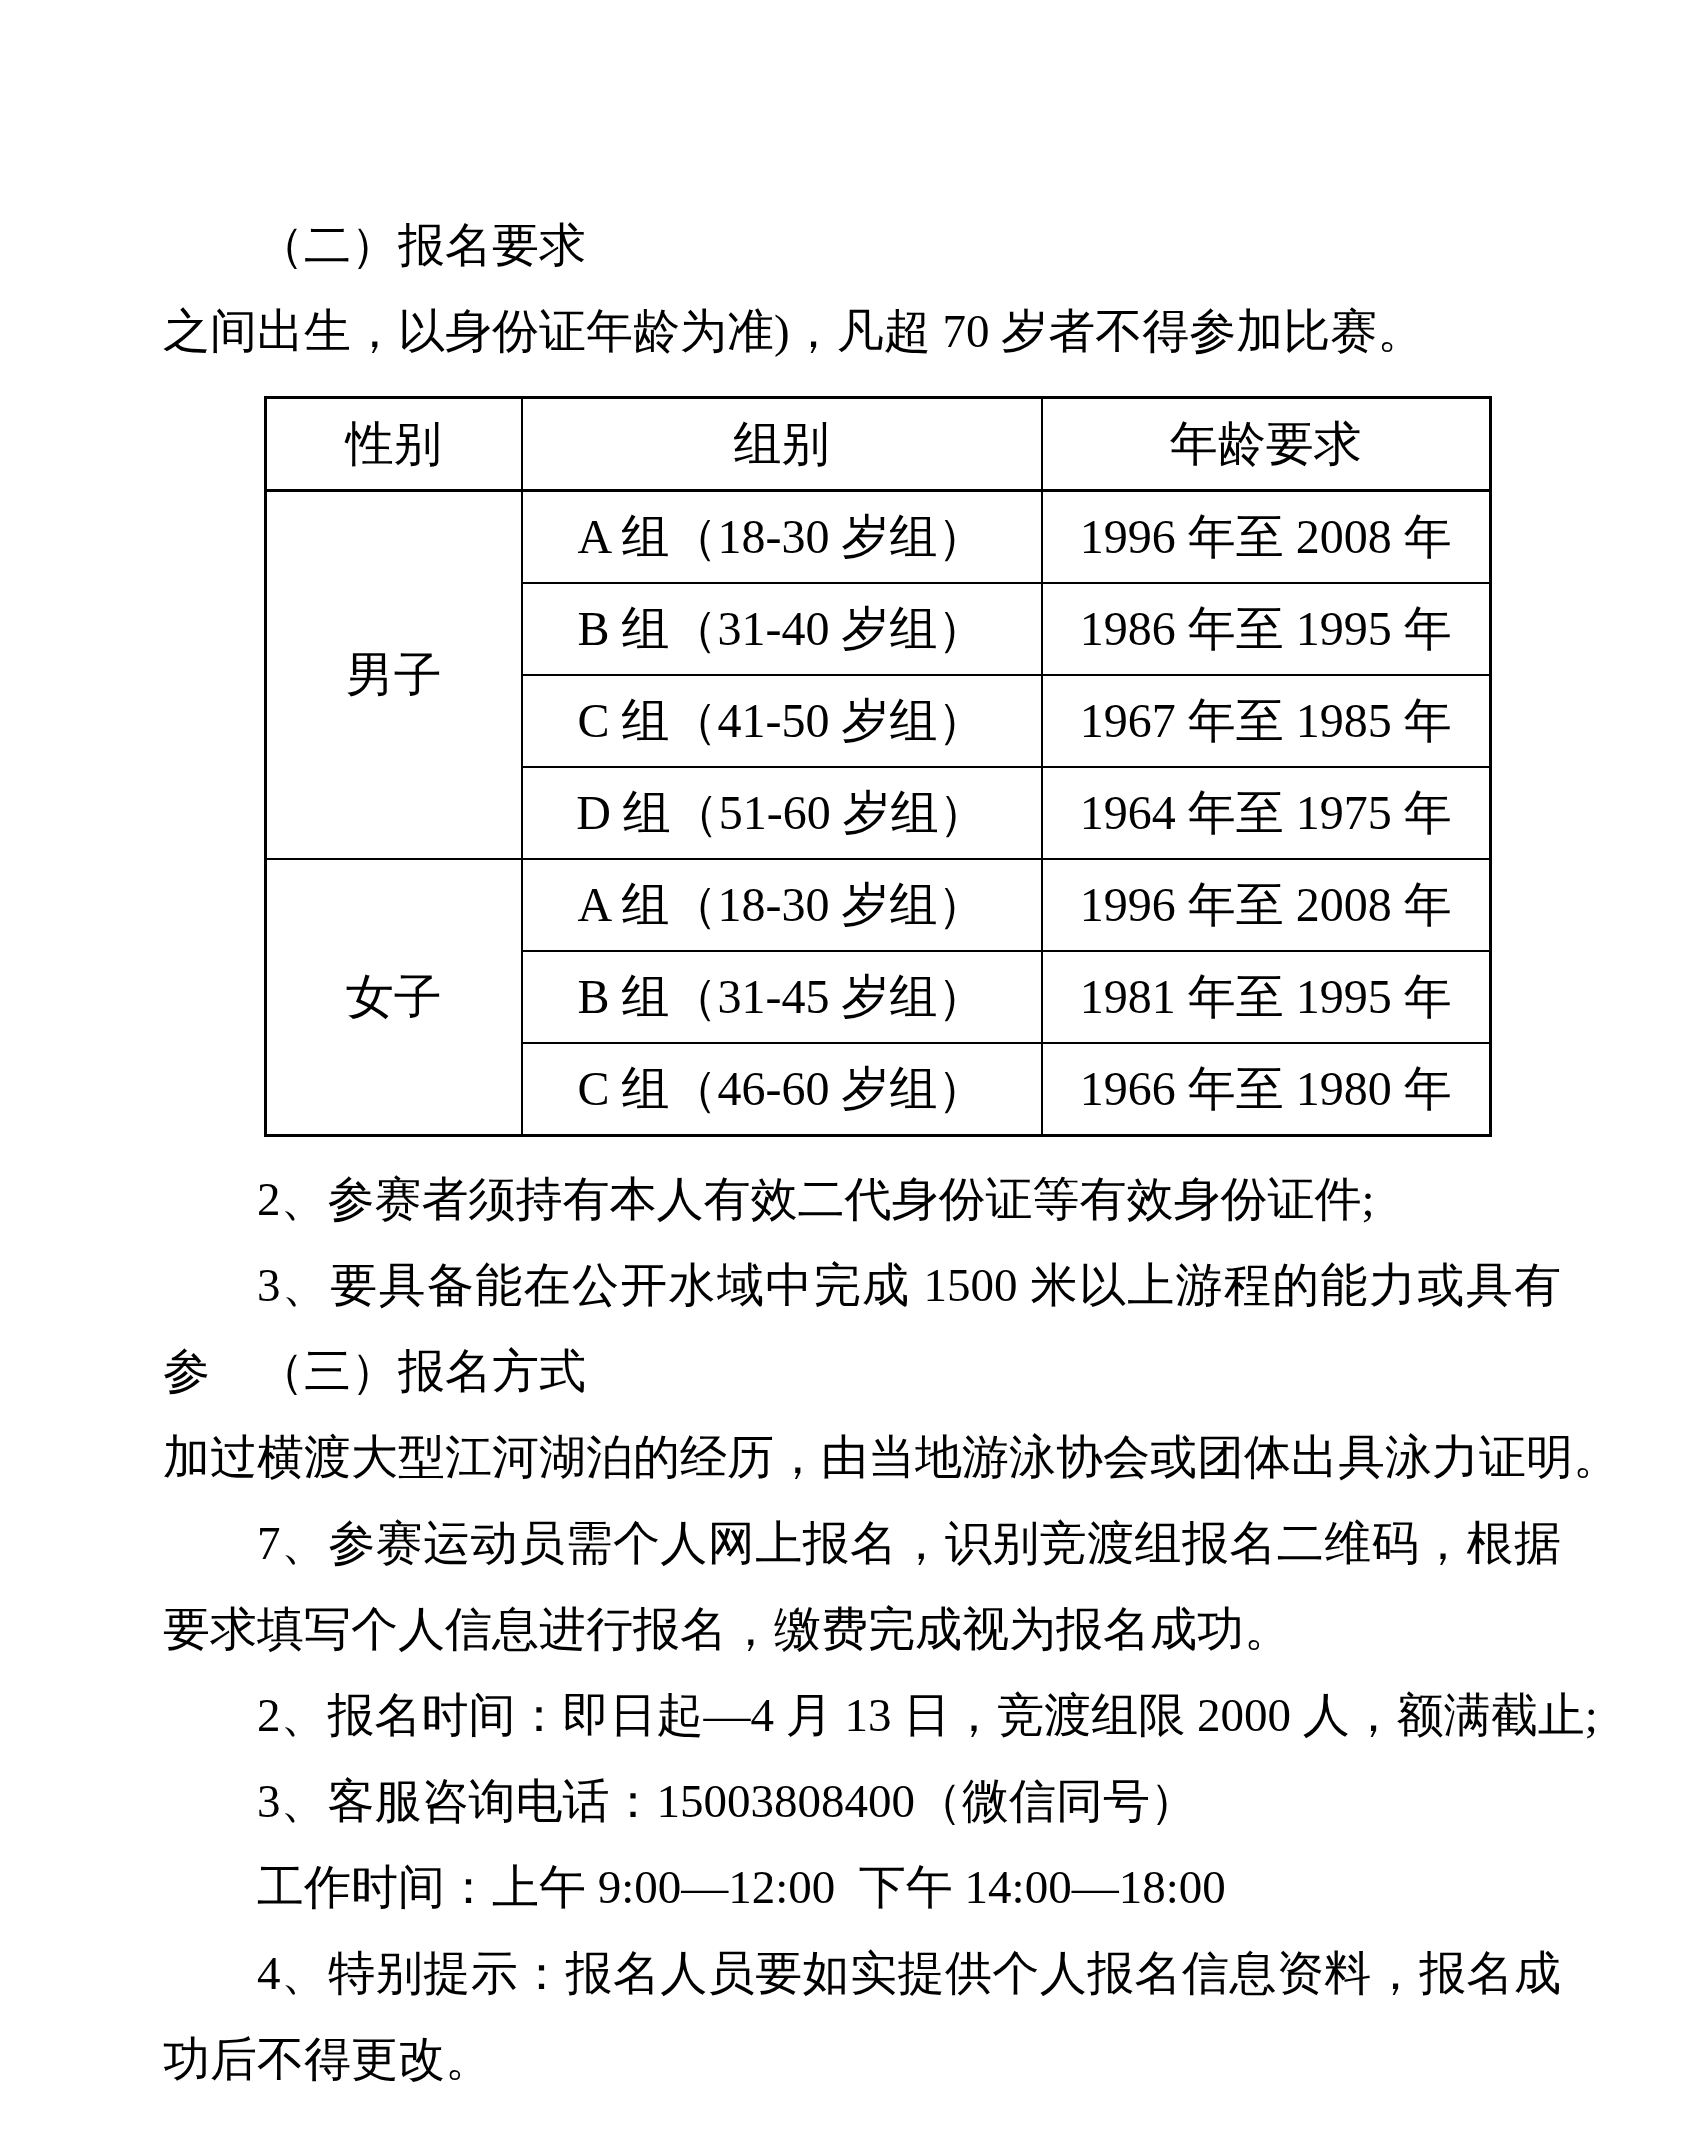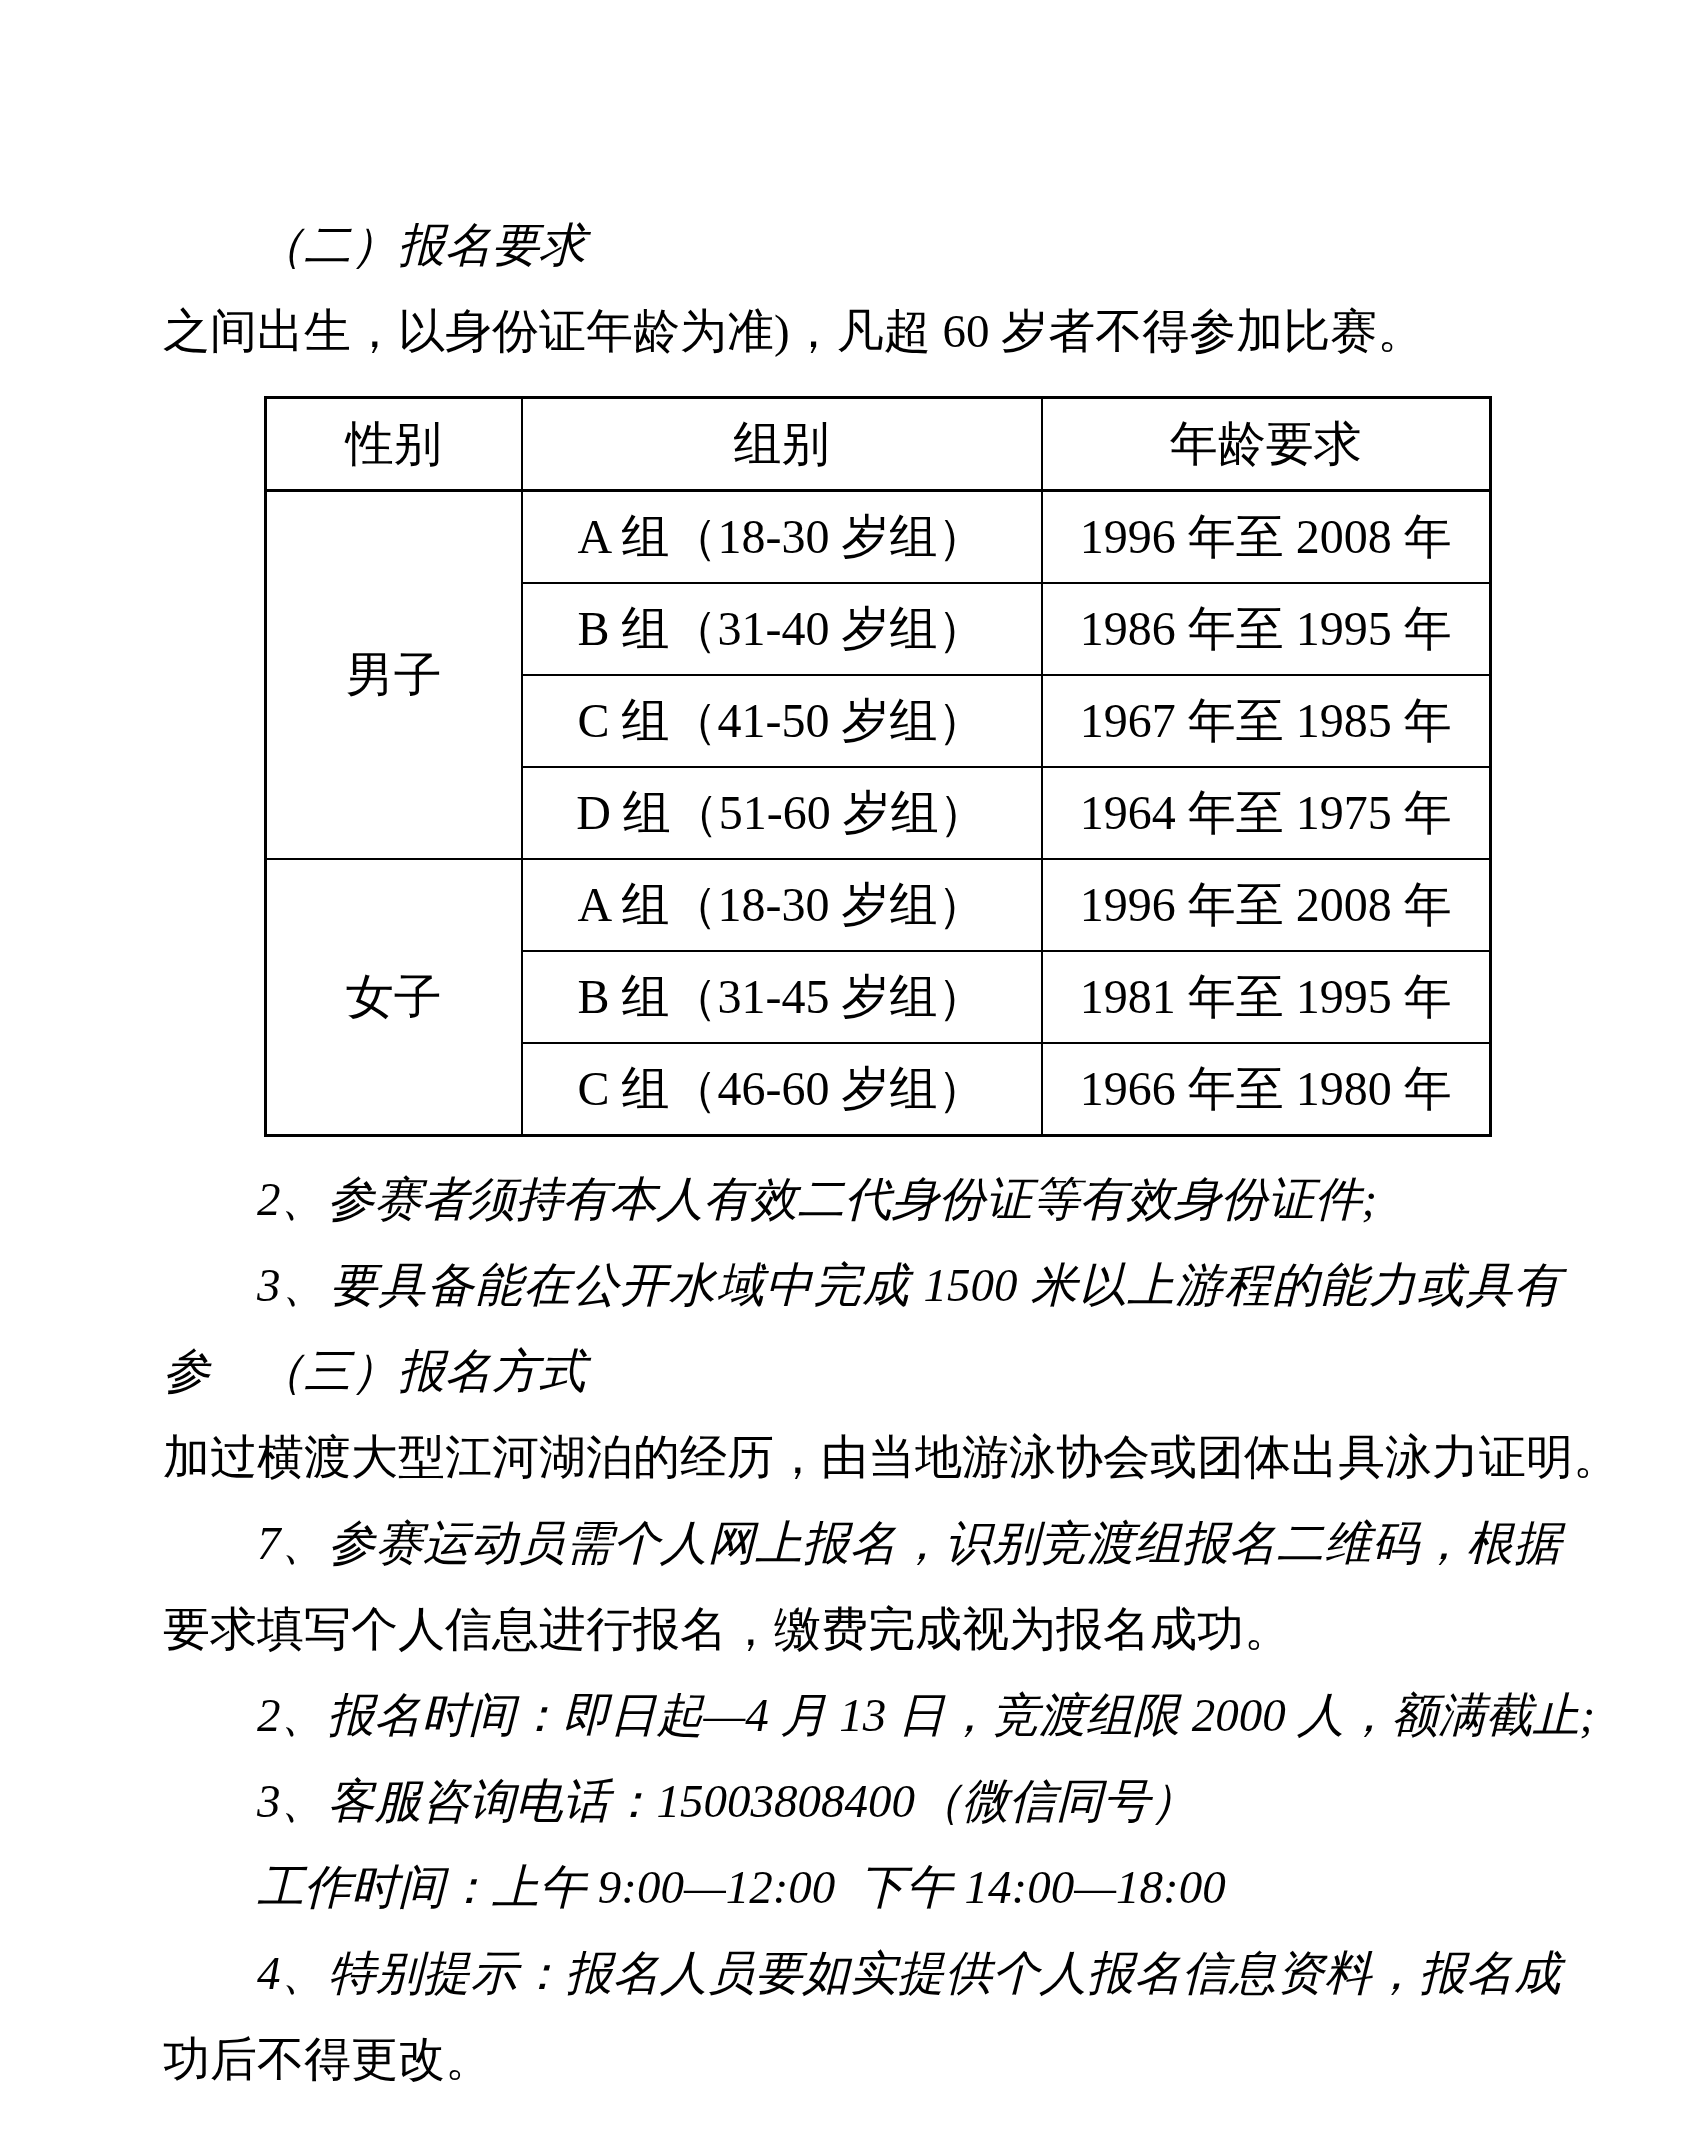--- a/index.html
+++ b/index.html
@@ -18,21 +18,21 @@
     padding: 202px 146px 0 163px;
     overflow: hidden;
   }
   .line {
     font-size: 47px;
     height: 86px;
     line-height: 86px;
     white-space: pre;
     color: #000000;
   }
-  .indent { text-indent: 2em; font-style: italic; }
+  .indent { text-indent: 2em; }
   .just {
     white-space: normal;
     text-align: justify;
     text-align-last: justify;
   }
   table.agetable {
     border-collapse: collapse;
     table-layout: fixed;
     width: 1226px;
     margin: 21.5px 0 19.4px 101px;
@@ -58,21 +58,21 @@
   col.c-group  { width: 520px; }
   col.c-years  { width: 449px; }
 </style>
 </head>
 <body>
 
 <div class="page">
 
   <div class="line indent">（二）报名要求</div>
 
-  <div class="line">之间出生，以身份证年龄为准)，凡超 60 岁者不得参加比赛。</div>
+  <div class="line">之间出生，以身份证年龄为准)，凡超 70 岁者不得参加比赛。</div>
 
   <table class="agetable">
     <colgroup>
       <col class="c-gender">
       <col class="c-group">
       <col class="c-years">
     </colgroup>
     <thead>
       <tr>
         <th>性别</th>

